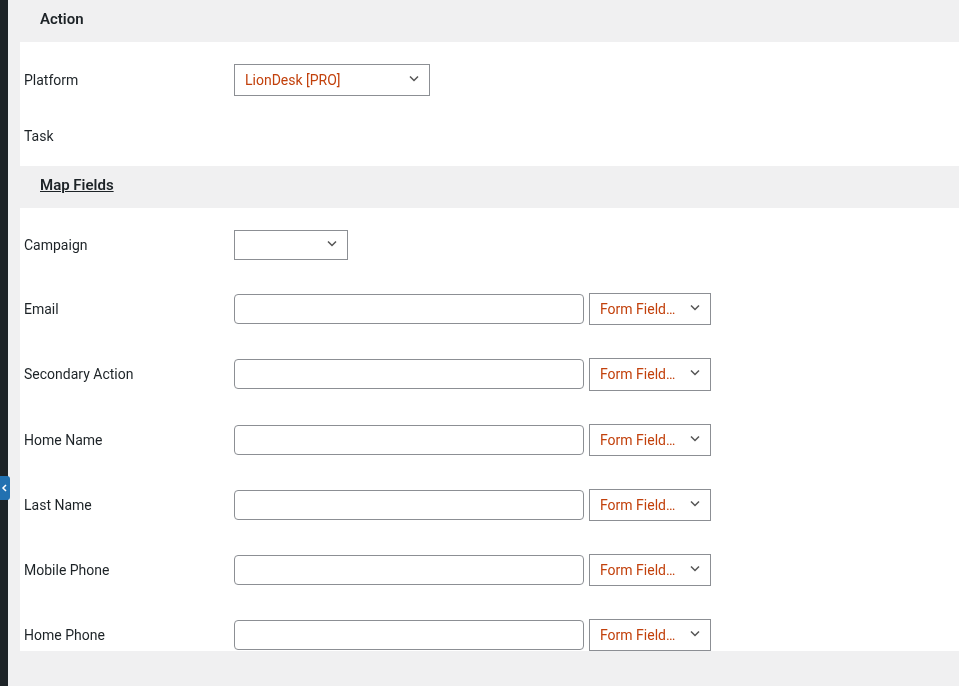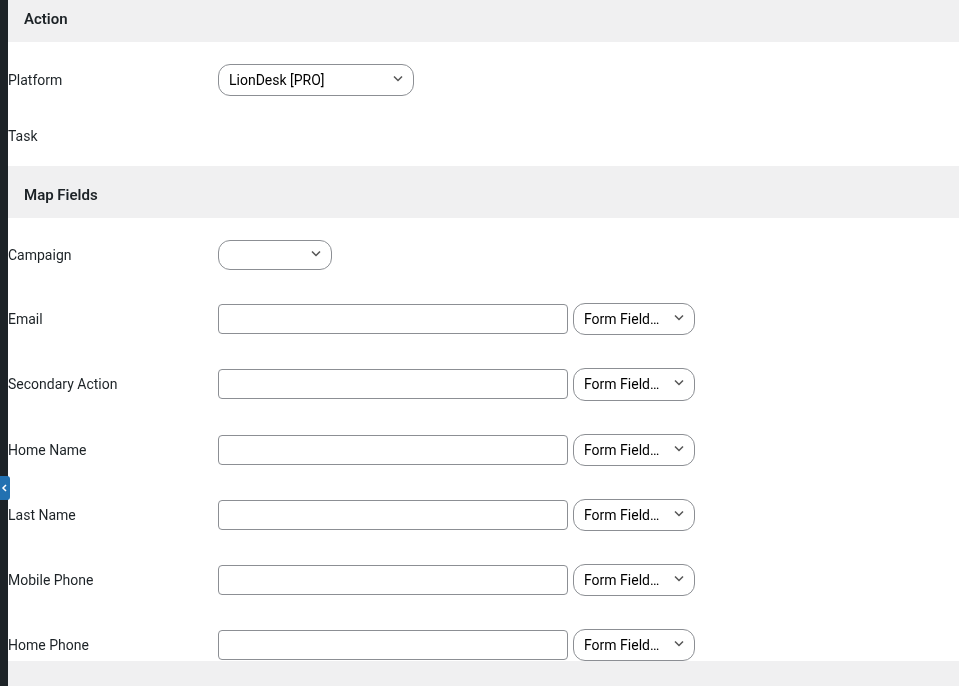--- a/index.html
+++ b/index.html
@@ -33,21 +33,21 @@
       height: 24px;
       background: #2271b1;
       border-radius: 0 3px 3px 0;
       display: flex;
       align-items: center;
       justify-content: center;
       color: #fff;
       font-size: 10px;
     }
     .content {
-      margin-left: 4px;
+      margin-left: 20px;
       height: 670px;
       overflow-y: auto;
     }
     .section-header {
       background: #f0f0f1;
       padding: 10px 20px 14px 20px;
       font-weight: 600;
       font-size: 15px;
       color: #1d2327;
     }
@@ -73,25 +73,25 @@
       font-size: 14px;
       color: #1d2327;
       flex-shrink: 0;
     }
     .select-wrapper {
       position: relative;
       display: inline-block;
     }
     .select-box {
       border: 1px solid #8c8f94;
-      border-radius: 12px;
+      border-radius: 0;
       background: #fff;
       padding: 6px 30px 6px 10px;
       font-size: 14px;
-      color: #000000;
+      color: #c2410c;
       cursor: pointer;
       white-space: nowrap;
       line-height: 1.3;
     }
     .chevron-icon {
       position: absolute;
       right: 8px;
       top: 50%;
       transform: translateY(-50%);
       pointer-events: none;
@@ -148,21 +148,21 @@
               <path d="M4 6 L8 10 L12 6" stroke="#555" stroke-width="1.5" fill="none"></path>
             </svg>
         </span>
       </div>
     </div>
     <div class="field-row" style="margin-bottom:0;">
       <div class="field-label">Task</div>
     </div>
   </div>
 
-  <div class="section-header" style="padding-top:20px;">
+  <div class="section-header" style="padding-top:10px;text-decoration:underline;">
     <span>Map Fields</span>
   </div>
   <div class="section-body" style="padding-bottom:0;">
 
     <div class="map-row">
       <div class="field-label">Campaign</div>
       <div class="select-wrapper campaign-select">
         <div class="select-box"></div>
         <span class="chevron-icon">
           <svg class="chev" viewBox="0 0 16 16">

